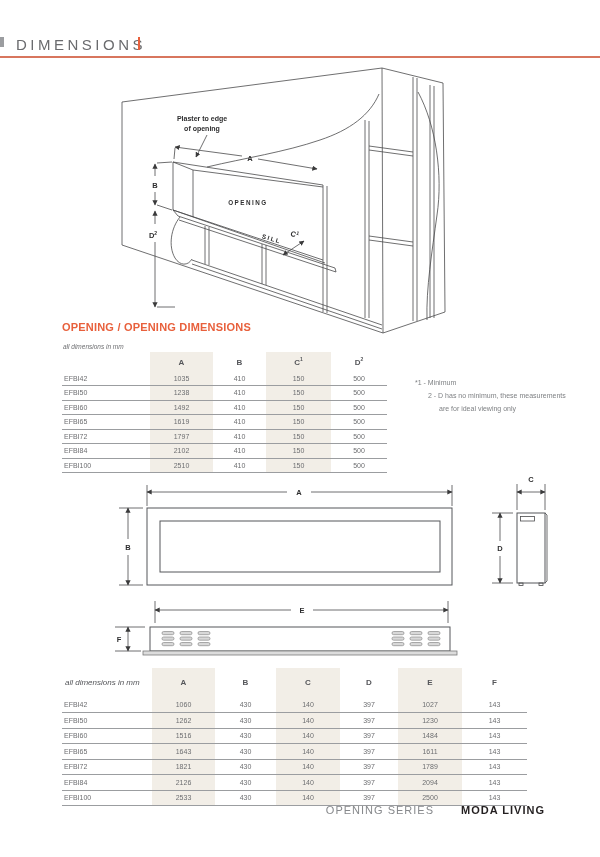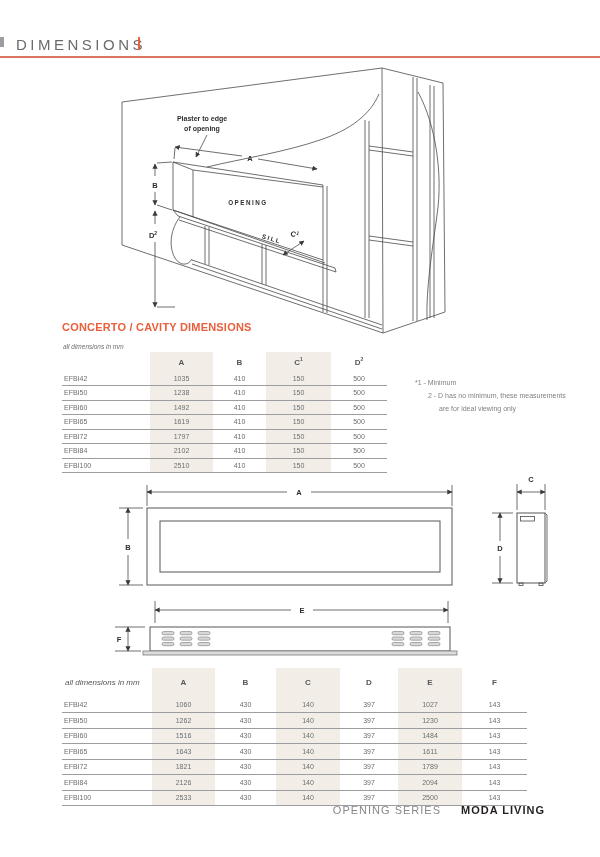--- a/index.html
+++ b/index.html
@@ -43,21 +43,21 @@
   #t1 thead tr{height:19px;}
   #t1 tbody tr{height:14.5px;}
   #t2{left:62px;top:668px;width:465px;}
   #t2 thead tr{height:29px;}
   #t2 tbody tr{height:15.5px;}
   .units-cell{font-size:6.5px;font-style:italic;font-weight:400 !important;
               color:#6d6e71;text-align:left !important;padding-left:3px;}
   
   .footer{position:absolute;right:55px;top:804px;font-size:11px;letter-spacing:1px;white-space:nowrap;}
   .footer .series{color:#87898c;}
-  .footer .brand{color:#231f20;font-weight:bold;margin-left:16px;}
+  .footer .brand{color:#231f20;font-weight:bold;margin-left:23px;}
 </style>
 </head>
 <body>
 
 <div class="page">
 
   <div class="page-edge-mark"></div>
   <div class="doc-title">DIMENSIONS</div>
   <div class="accent-bar"></div>
   <div class="header-rule"></div>
@@ -106,21 +106,21 @@
     <text class="notetxt" x="107" y="61" text-anchor="middle">Plaster to edge</text>
     <text class="notetxt" x="107" y="71" text-anchor="middle">of opening</text>
     <path class="dline" marker-end="url(#ah)" d="M112,75 L101,97"></path>
 
     <text class="smalltxt" x="153" y="145" text-anchor="middle">OPENING</text>
     <text class="smalltxt" x="176" y="181" text-anchor="middle" transform="rotate(16 176 181)">SILL</text>
     <text class="dimtxt" x="199" y="177" text-anchor="middle" transform="rotate(16 199 177)"><tspan>C</tspan><tspan dy="-3" font-size="5">1</tspan></text>
     <path class="dline" marker-start="url(#ah)" marker-end="url(#ah)" d="M188,195 L209,181"></path>
   </svg>
 
-  <div class="sec-title">CONCERTO / CAVITY DIMENSIONS</div>
+  <div class="sec-title">OPENING / OPENING DIMENSIONS</div>
   <div class="units-note">all dimensions in mm</div>
 
   <table id="t1" class="dim">
     <colgroup>
       <col style="width:88px">
         <col style="width:63px">
         <col style="width:53px">
       <col style="width:65px">
         <col style="width:56px">
     </colgroup>

